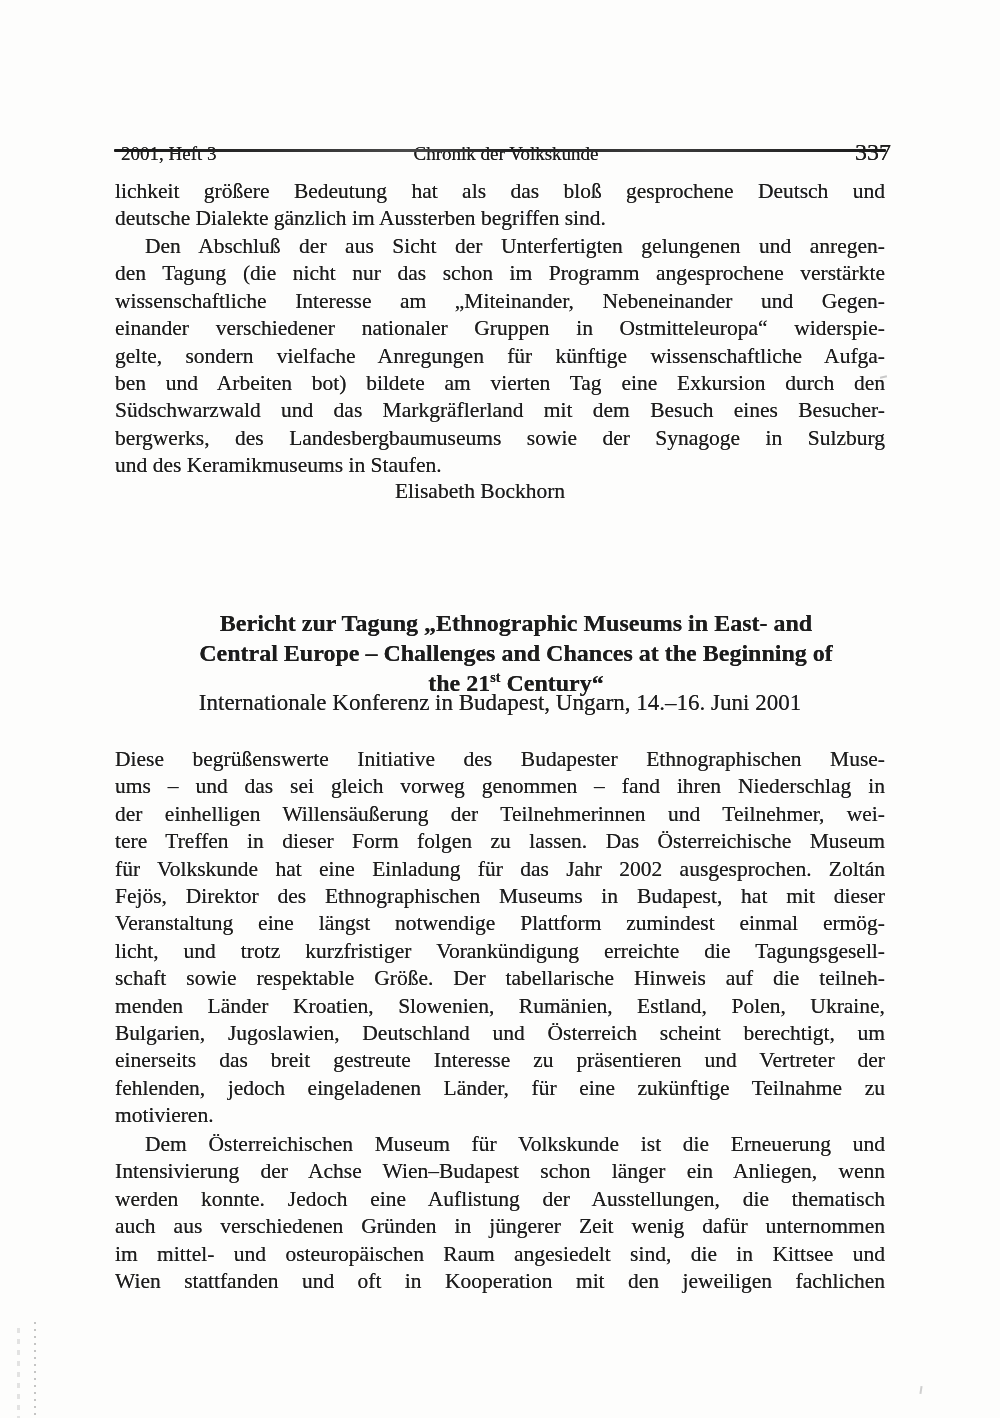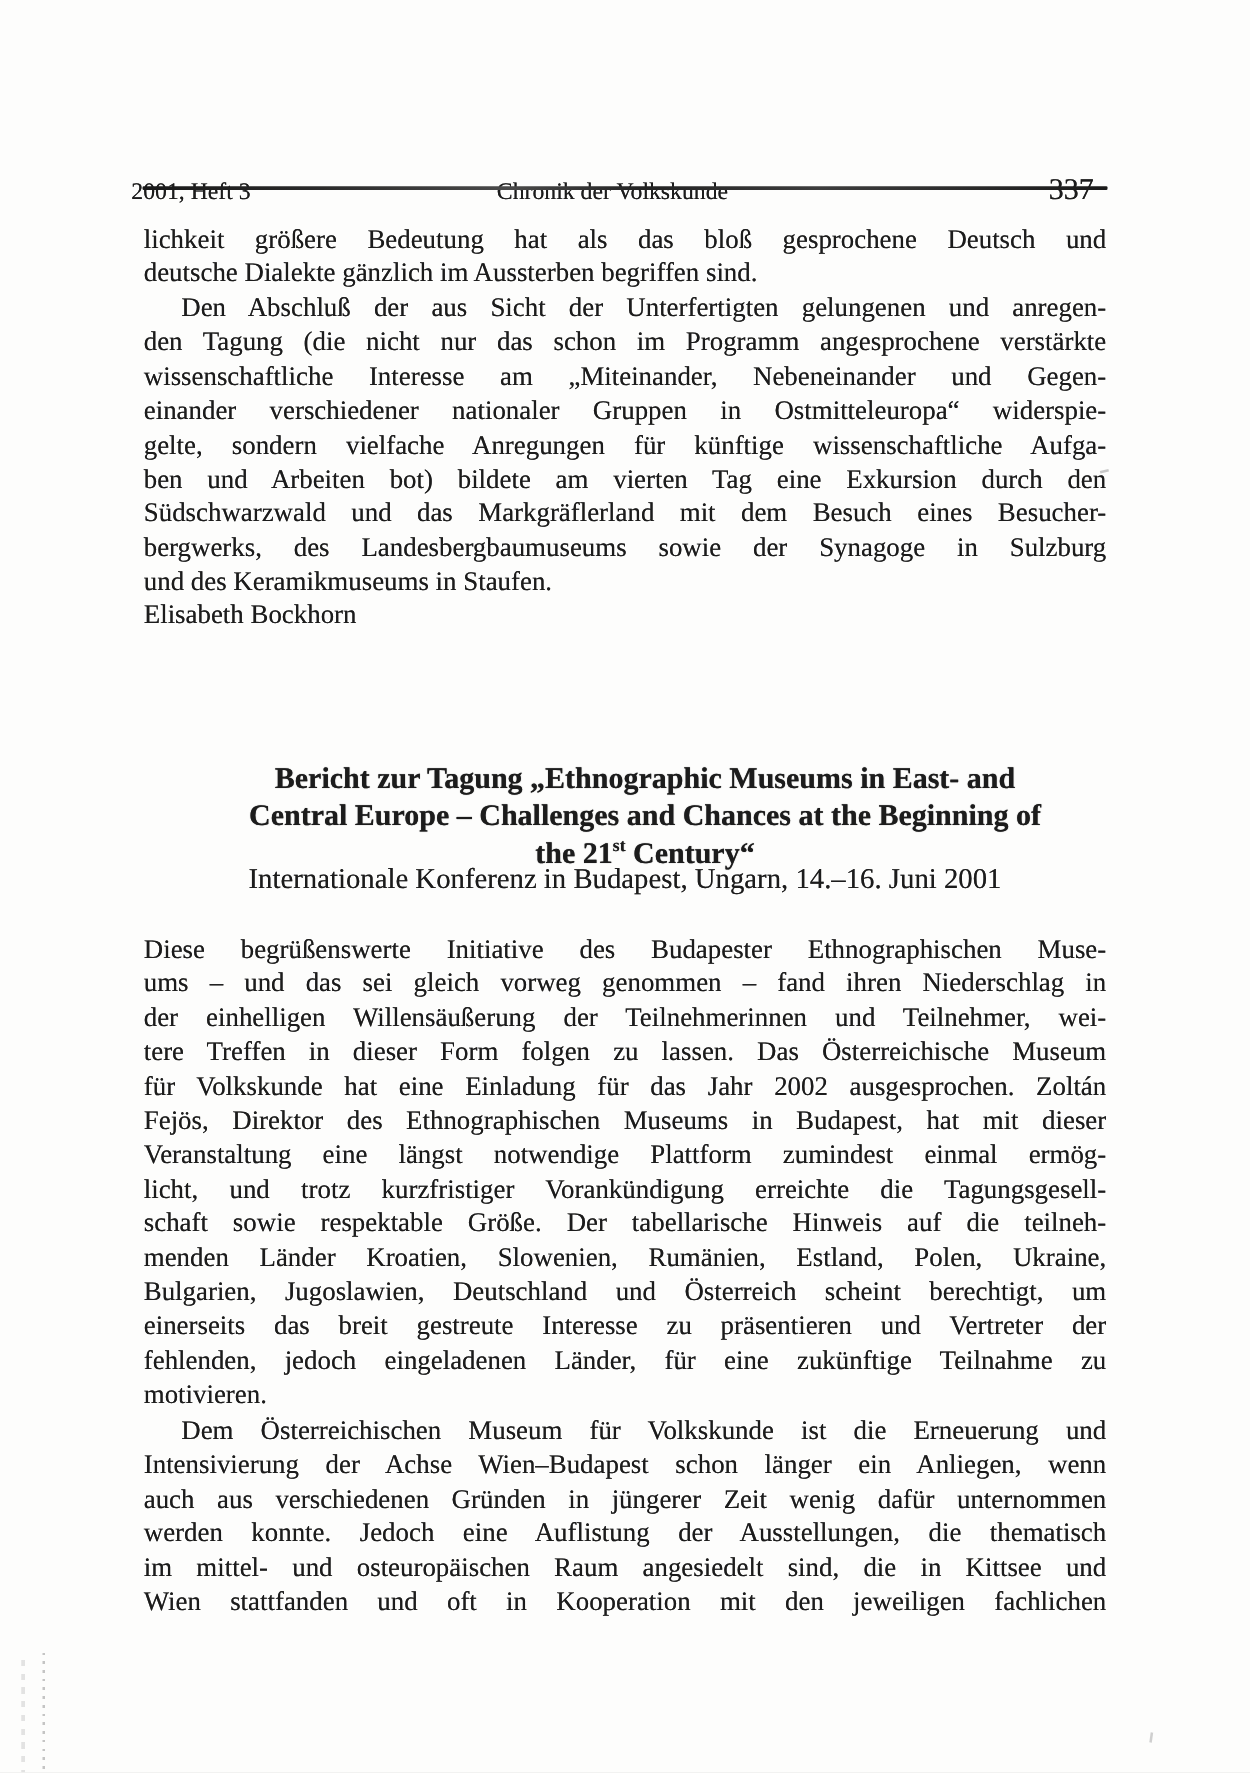--- a/index.html
+++ b/index.html
@@ -10,21 +10,21 @@
     background: #fdfdfc;
     overflow: hidden;
     font-family: "Liberation Serif", "DejaVu Serif", serif;
     color: #1c1c1c;
   }
   .page * { box-sizing: border-box; }
 
   
   .hdr {
     position: absolute;
-    left: 105px; width: 770px; top: 118px;
+    left: 121px; width: 770px; top: 118px;
     display: flex; align-items: baseline;
     font-size: 19px;
   }
   .hdr-left  { flex: 1; text-align: left;  text-shadow: 0 0 0.5px rgba(25,25,25,.8); }
   .hdr-center{ flex: 2; text-align: center; text-shadow: 0 0 0.5px rgba(25,25,25,.8); margin-top: 25px; }
   .hdr-right { flex: 1; text-align: right; font-size: 24px; text-shadow: 0 0 0.5px rgba(25,25,25,.8); }
   .rule {
     position: absolute;
     left: 114px; width: 772px; top: 149px; height: 3px;
     background: linear-gradient(90deg,#181818 0%,#2a2a2a 18%,#4a4a4a 38%,#222 52%,#3d3d3d 70%,#1a1a1a 100%);
@@ -45,21 +45,21 @@
 
   #p1 { top: 178px; }
   #p2 { top: 233px; }
   #p3 { top: 746px; }
   #p4 { top: 1131px; }
 
   .signature {
     position: absolute;
     left: 115px; width: 770px; top: 478px;
     font-size: 21.5px; line-height: 27.4px;
-    text-align: left;
+    text-align: center;
     padding-right: 40px;
     text-shadow: 0 0 0.5px rgba(25,25,25,.75);
   }
 
   
   .title {
     position: absolute;
     left: 100px; width: 800px; top: 592px;
     margin: 16px;
     font-size: 24px; font-weight: bold;
@@ -142,22 +142,22 @@
       <div class="tline">menden Länder Kroatien, Slowenien, Rumänien, Estland, Polen, Ukraine,</div>
       <div class="tline">Bulgarien, Jugoslawien, Deutschland und Österreich scheint berechtigt, um</div>
       <div class="tline">einerseits das breit gestreute Interesse zu präsentieren und Vertreter der</div>
       <div class="tline">fehlenden, jedoch eingeladenen Länder, für eine zukünftige Teilnahme zu</div>
       <div class="tline no-just">motivieren.</div>
     </section>
 
   <section class="para" id="p4">
       <div class="tline ind">Dem Österreichischen Museum für Volkskunde ist die Erneuerung und</div>
       <div class="tline">Intensivierung der Achse Wien–Budapest schon länger ein Anliegen, wenn</div>
+      <div class="tline">werden konnte. Jedoch eine Auflistung der Ausstellungen, die thematisch</div>
       <div class="tline">auch aus verschiedenen Gründen in jüngerer Zeit wenig dafür unternommen</div>
-      <div class="tline">werden konnte. Jedoch eine Auflistung der Ausstellungen, die thematisch</div>
       <div class="tline">im mittel- und osteuropäischen Raum angesiedelt sind, die in Kittsee und</div>
       <div class="tline">Wien stattfanden und oft in Kooperation mit den jeweiligen fachlichen</div>
     </section>
 
   <div class="artifact art-strip"></div>
   <div class="artifact art-dots"></div>
   <div class="artifact art-speck1"></div>
   <div class="artifact art-speck2"></div>
 
 </div>

